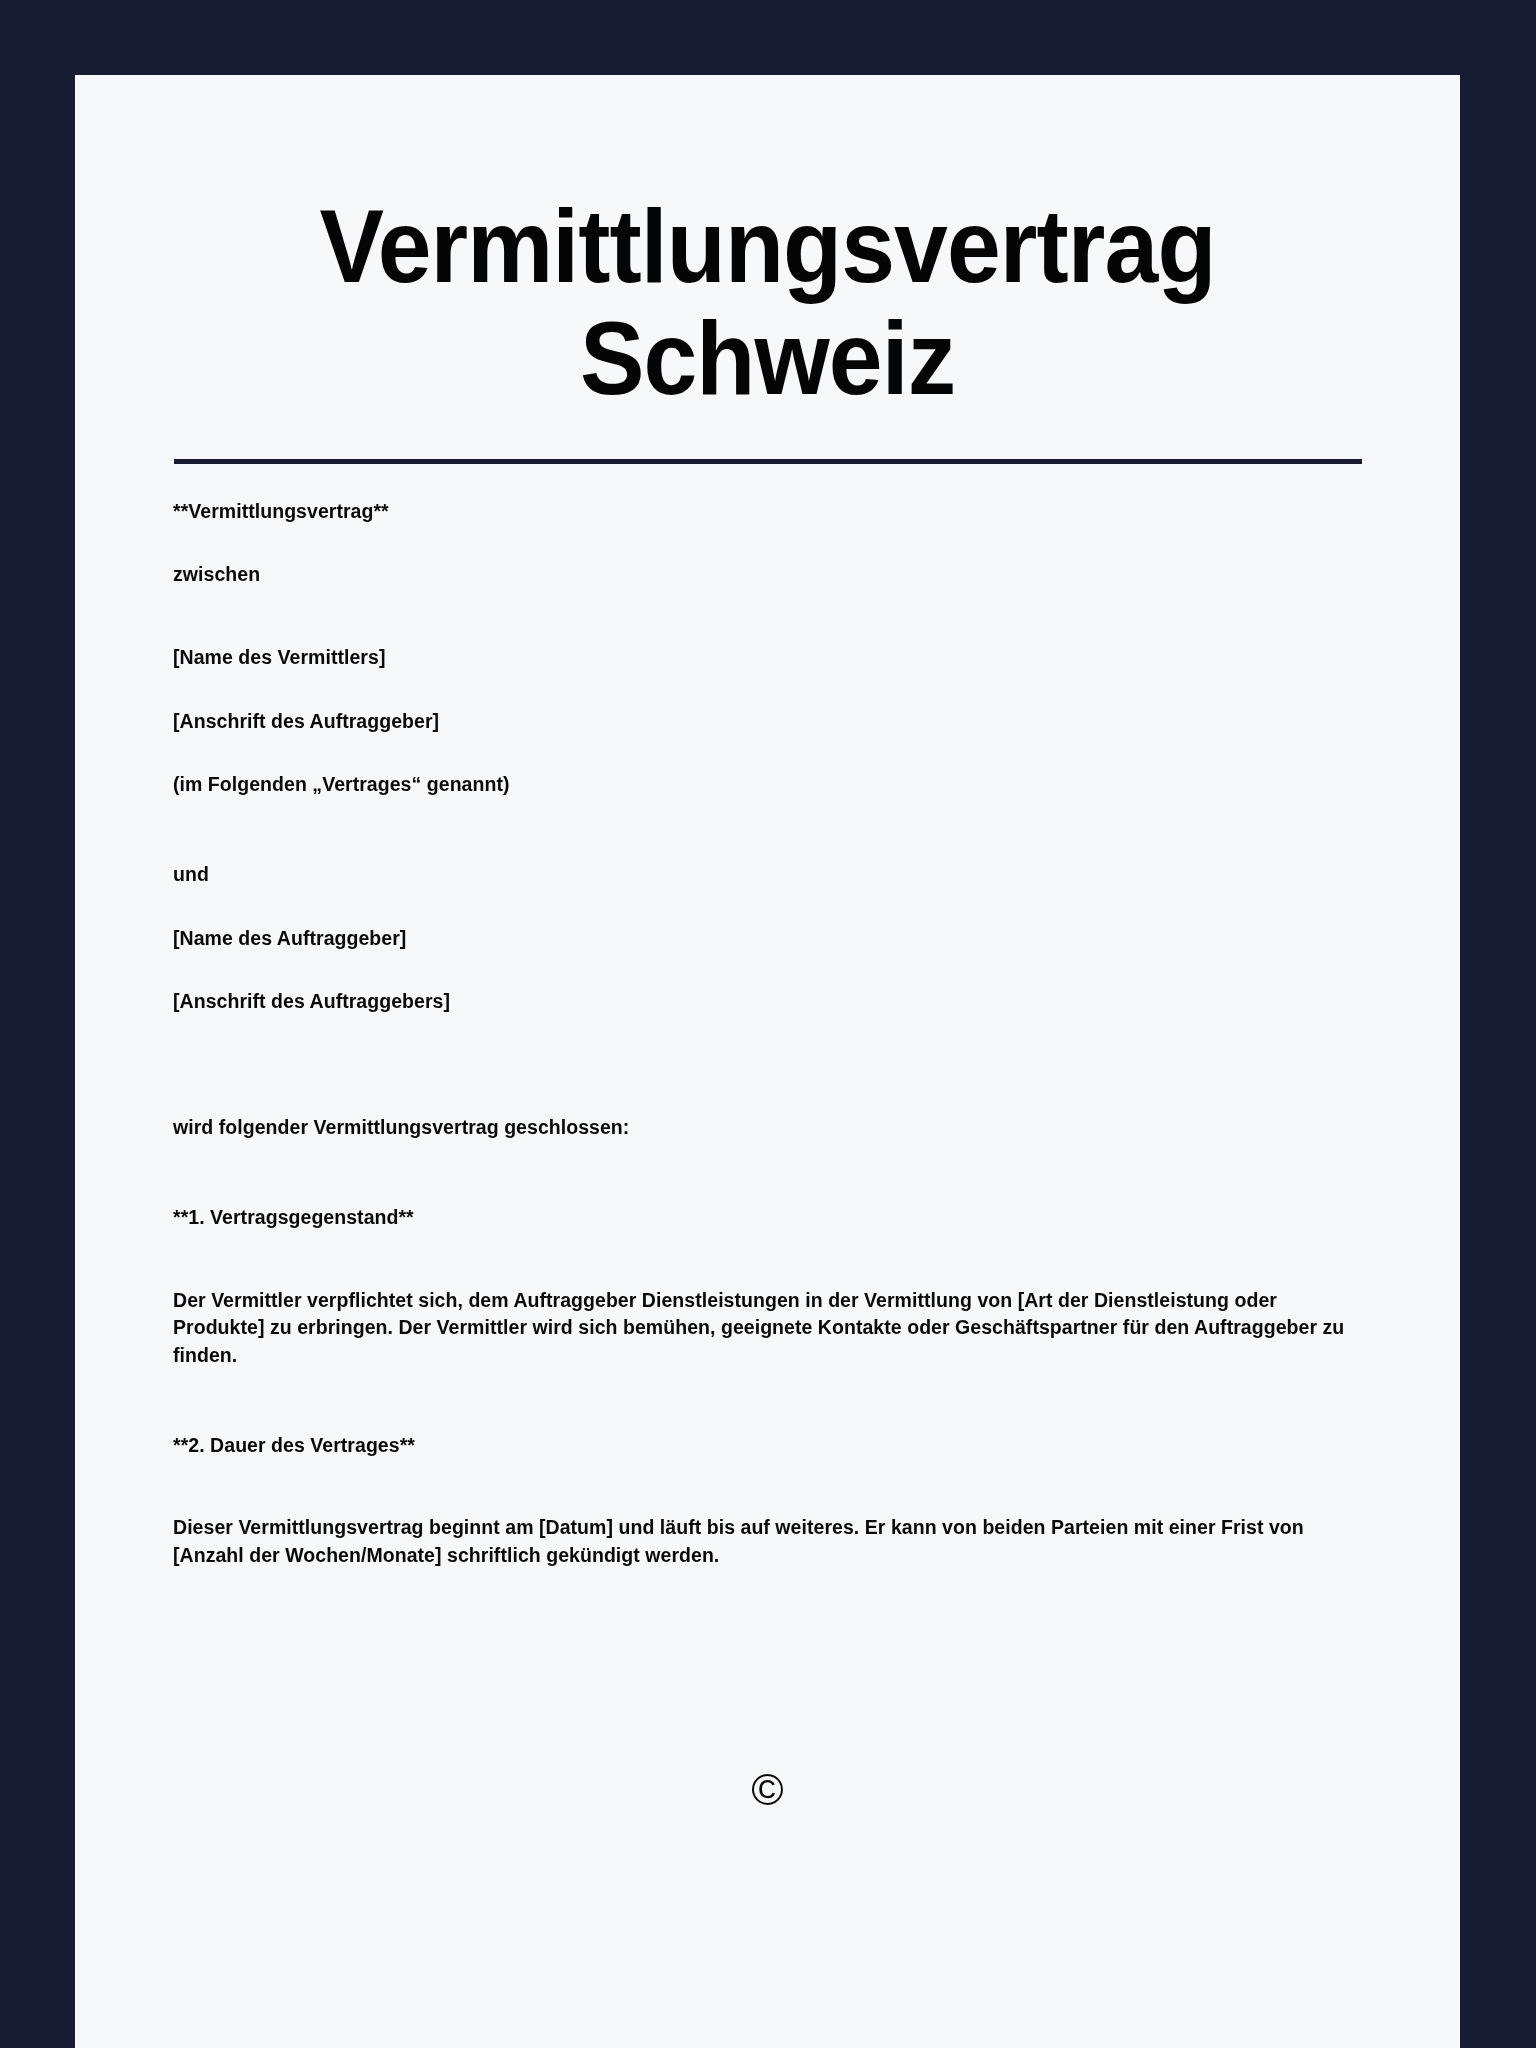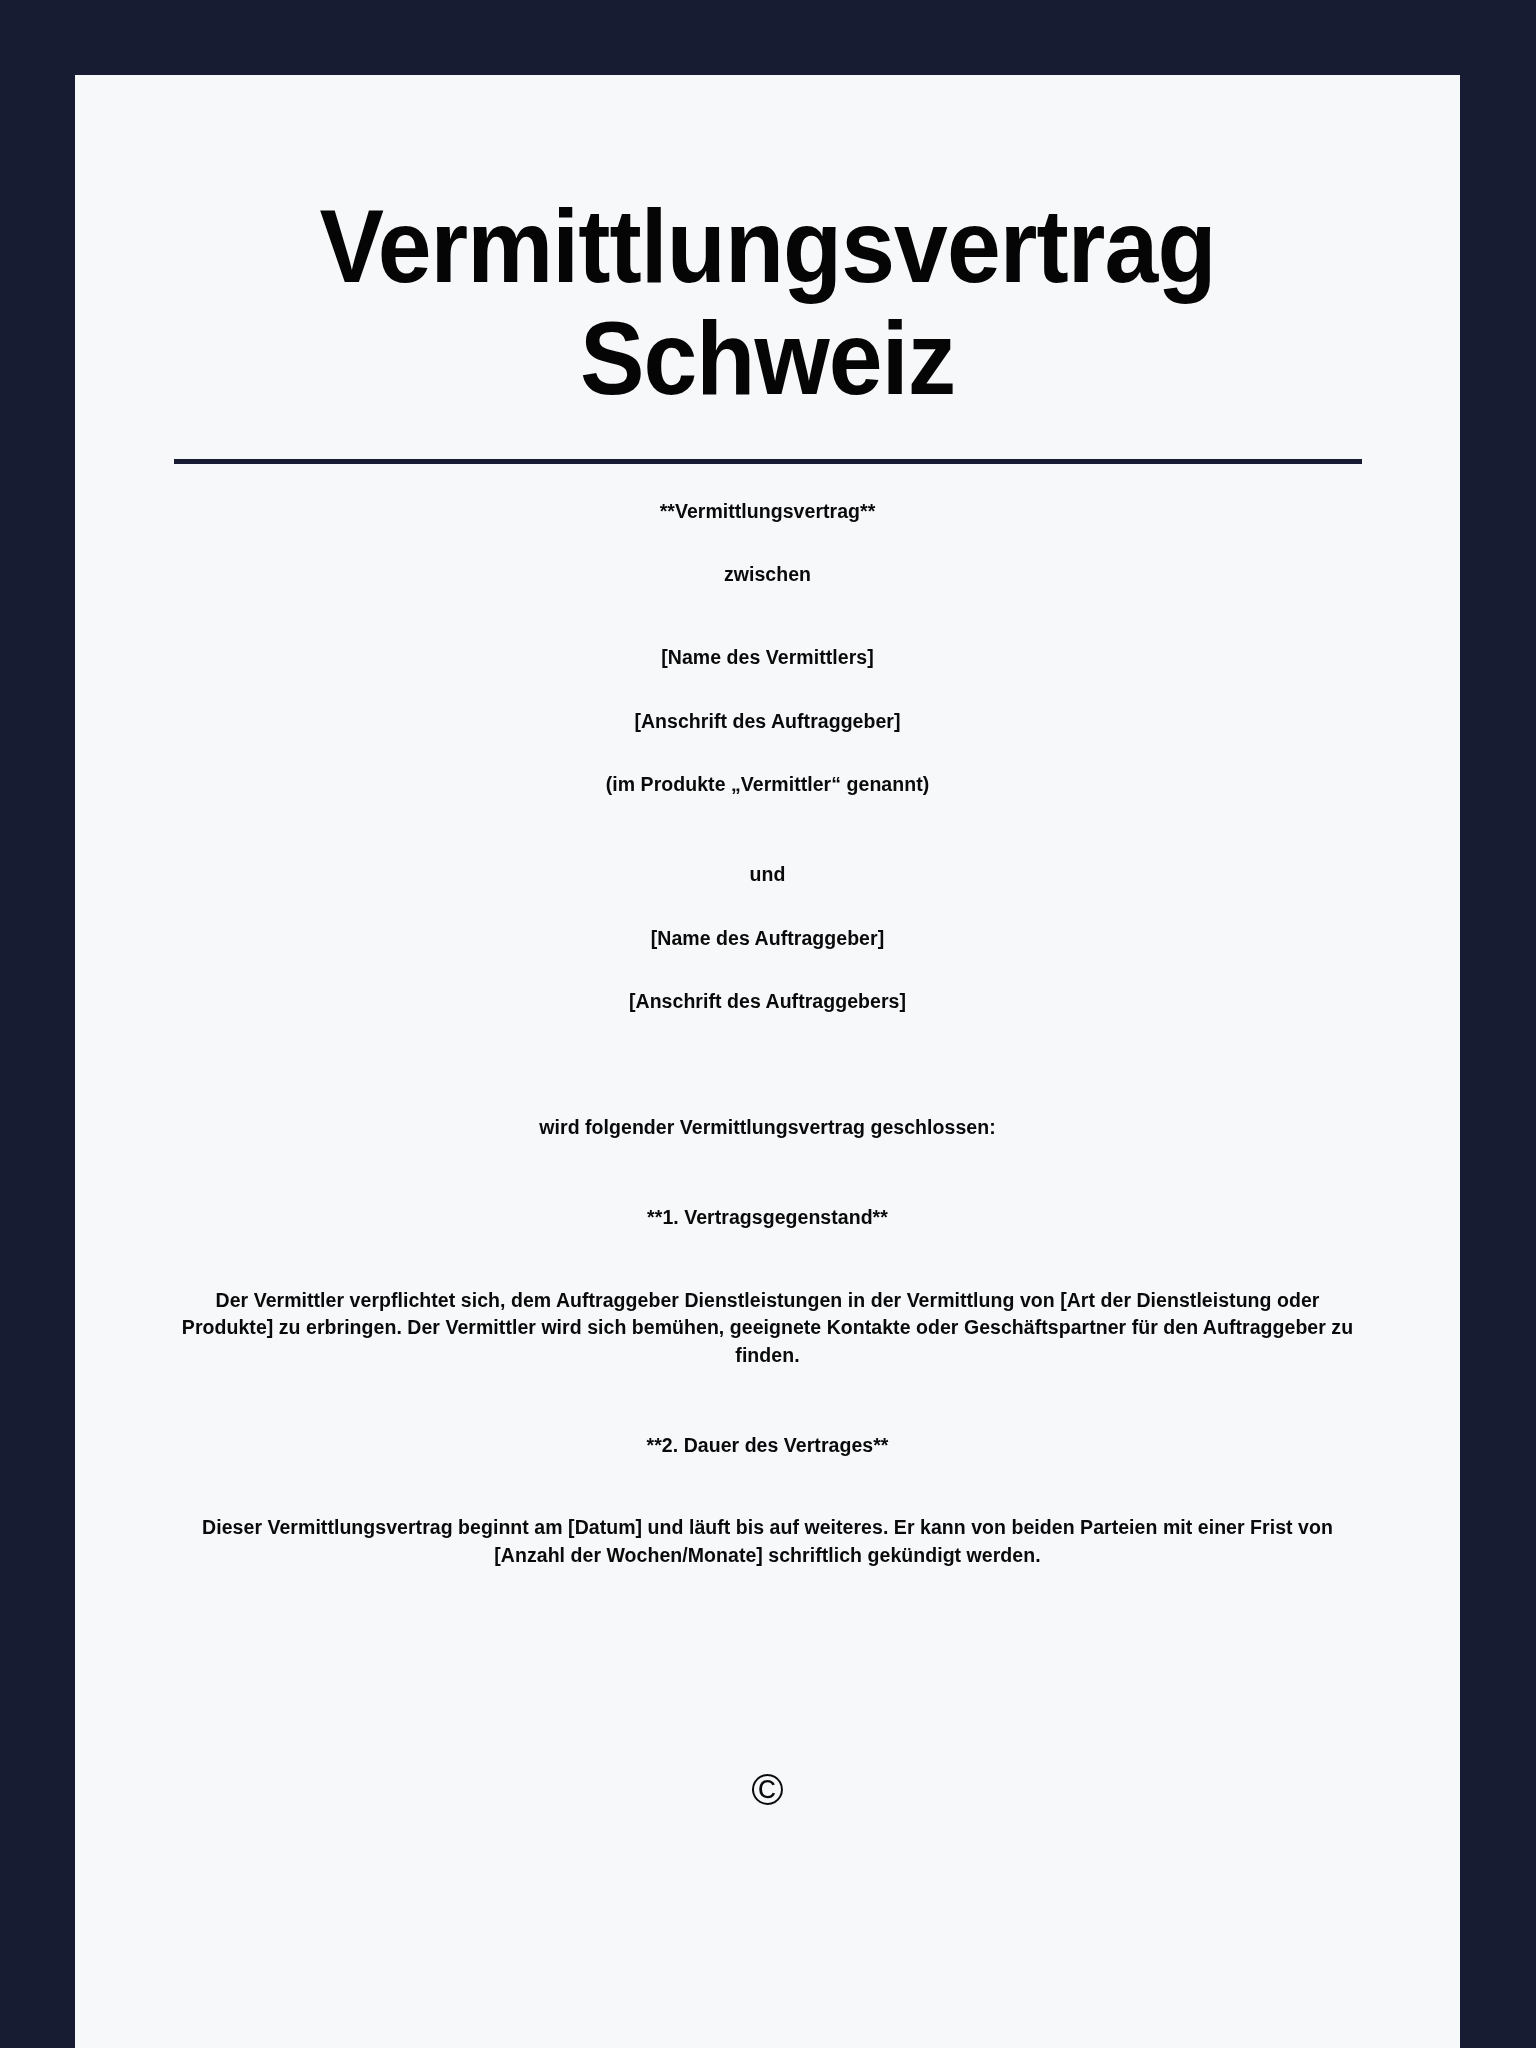--- a/index.html
+++ b/index.html
@@ -53,21 +53,20 @@
 
   .doc-line {
     margin: 0;
     color: #0A0A0A;
     font-family: "Liberation Sans", sans-serif;
     font-weight: bold;
     font-size: 19.5px;
     line-height: 1.42;
     letter-spacing: 0.05px;
     white-space: pre-wrap;
-    text-align: center;
   }
 
   .gap-sm  { height: 36px; }
   .gap-md  { height: 55px; }
   .gap-lg  { height: 62px; }
 
   .copyright-row {
     position: absolute;
     left: 0;
     right: 0;
@@ -104,21 +103,21 @@
     <div class="gap-md"></div>
 
     <p class="doc-line">[Name des Vermittlers]</p>
 
     <div class="gap-sm"></div>
 
     <p class="doc-line">[Anschrift des Auftraggeber]</p>
 
     <div class="gap-sm"></div>
 
-    <p class="doc-line">(im Produkte „Vermittler“ genannt)</p>
+    <p class="doc-line">(im Folgenden „Vertrages“ genannt)</p>
 
     <div class="gap-lg"></div>
 
     <p class="doc-line">und</p>
 
     <div class="gap-sm"></div>
 
     <p class="doc-line">[Name des Auftraggeber]</p>
 
     <div class="gap-sm"></div>

